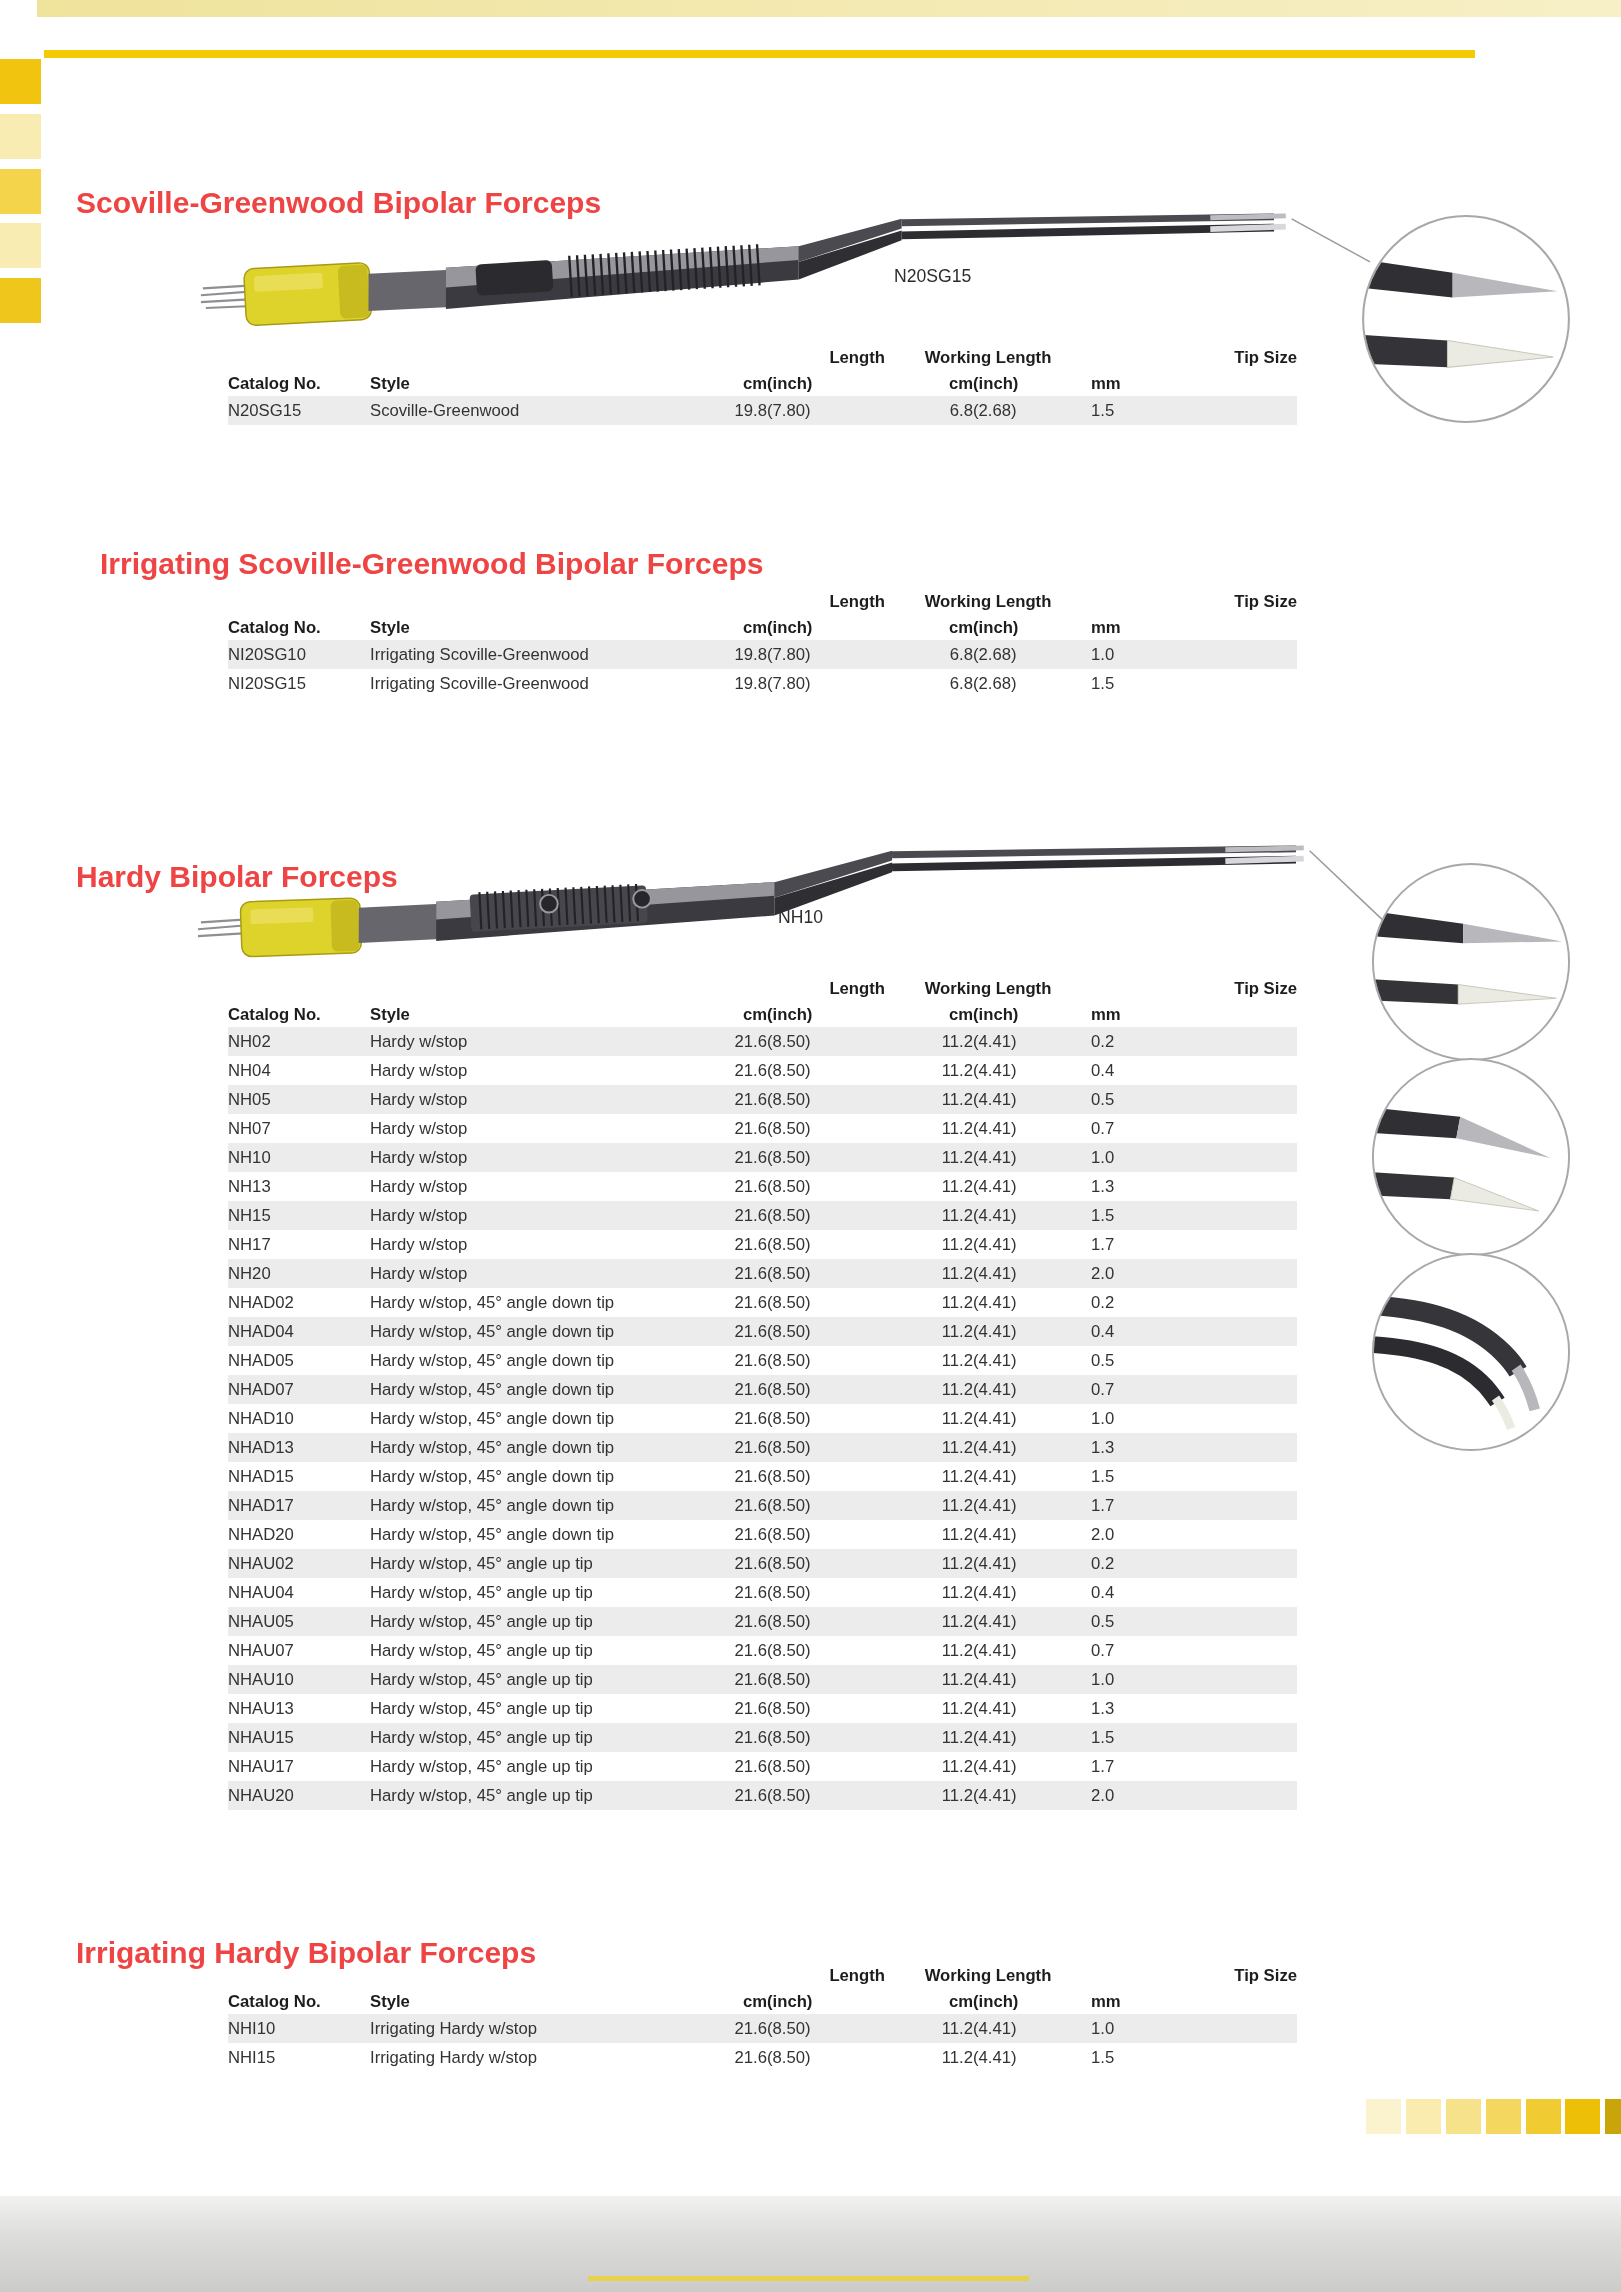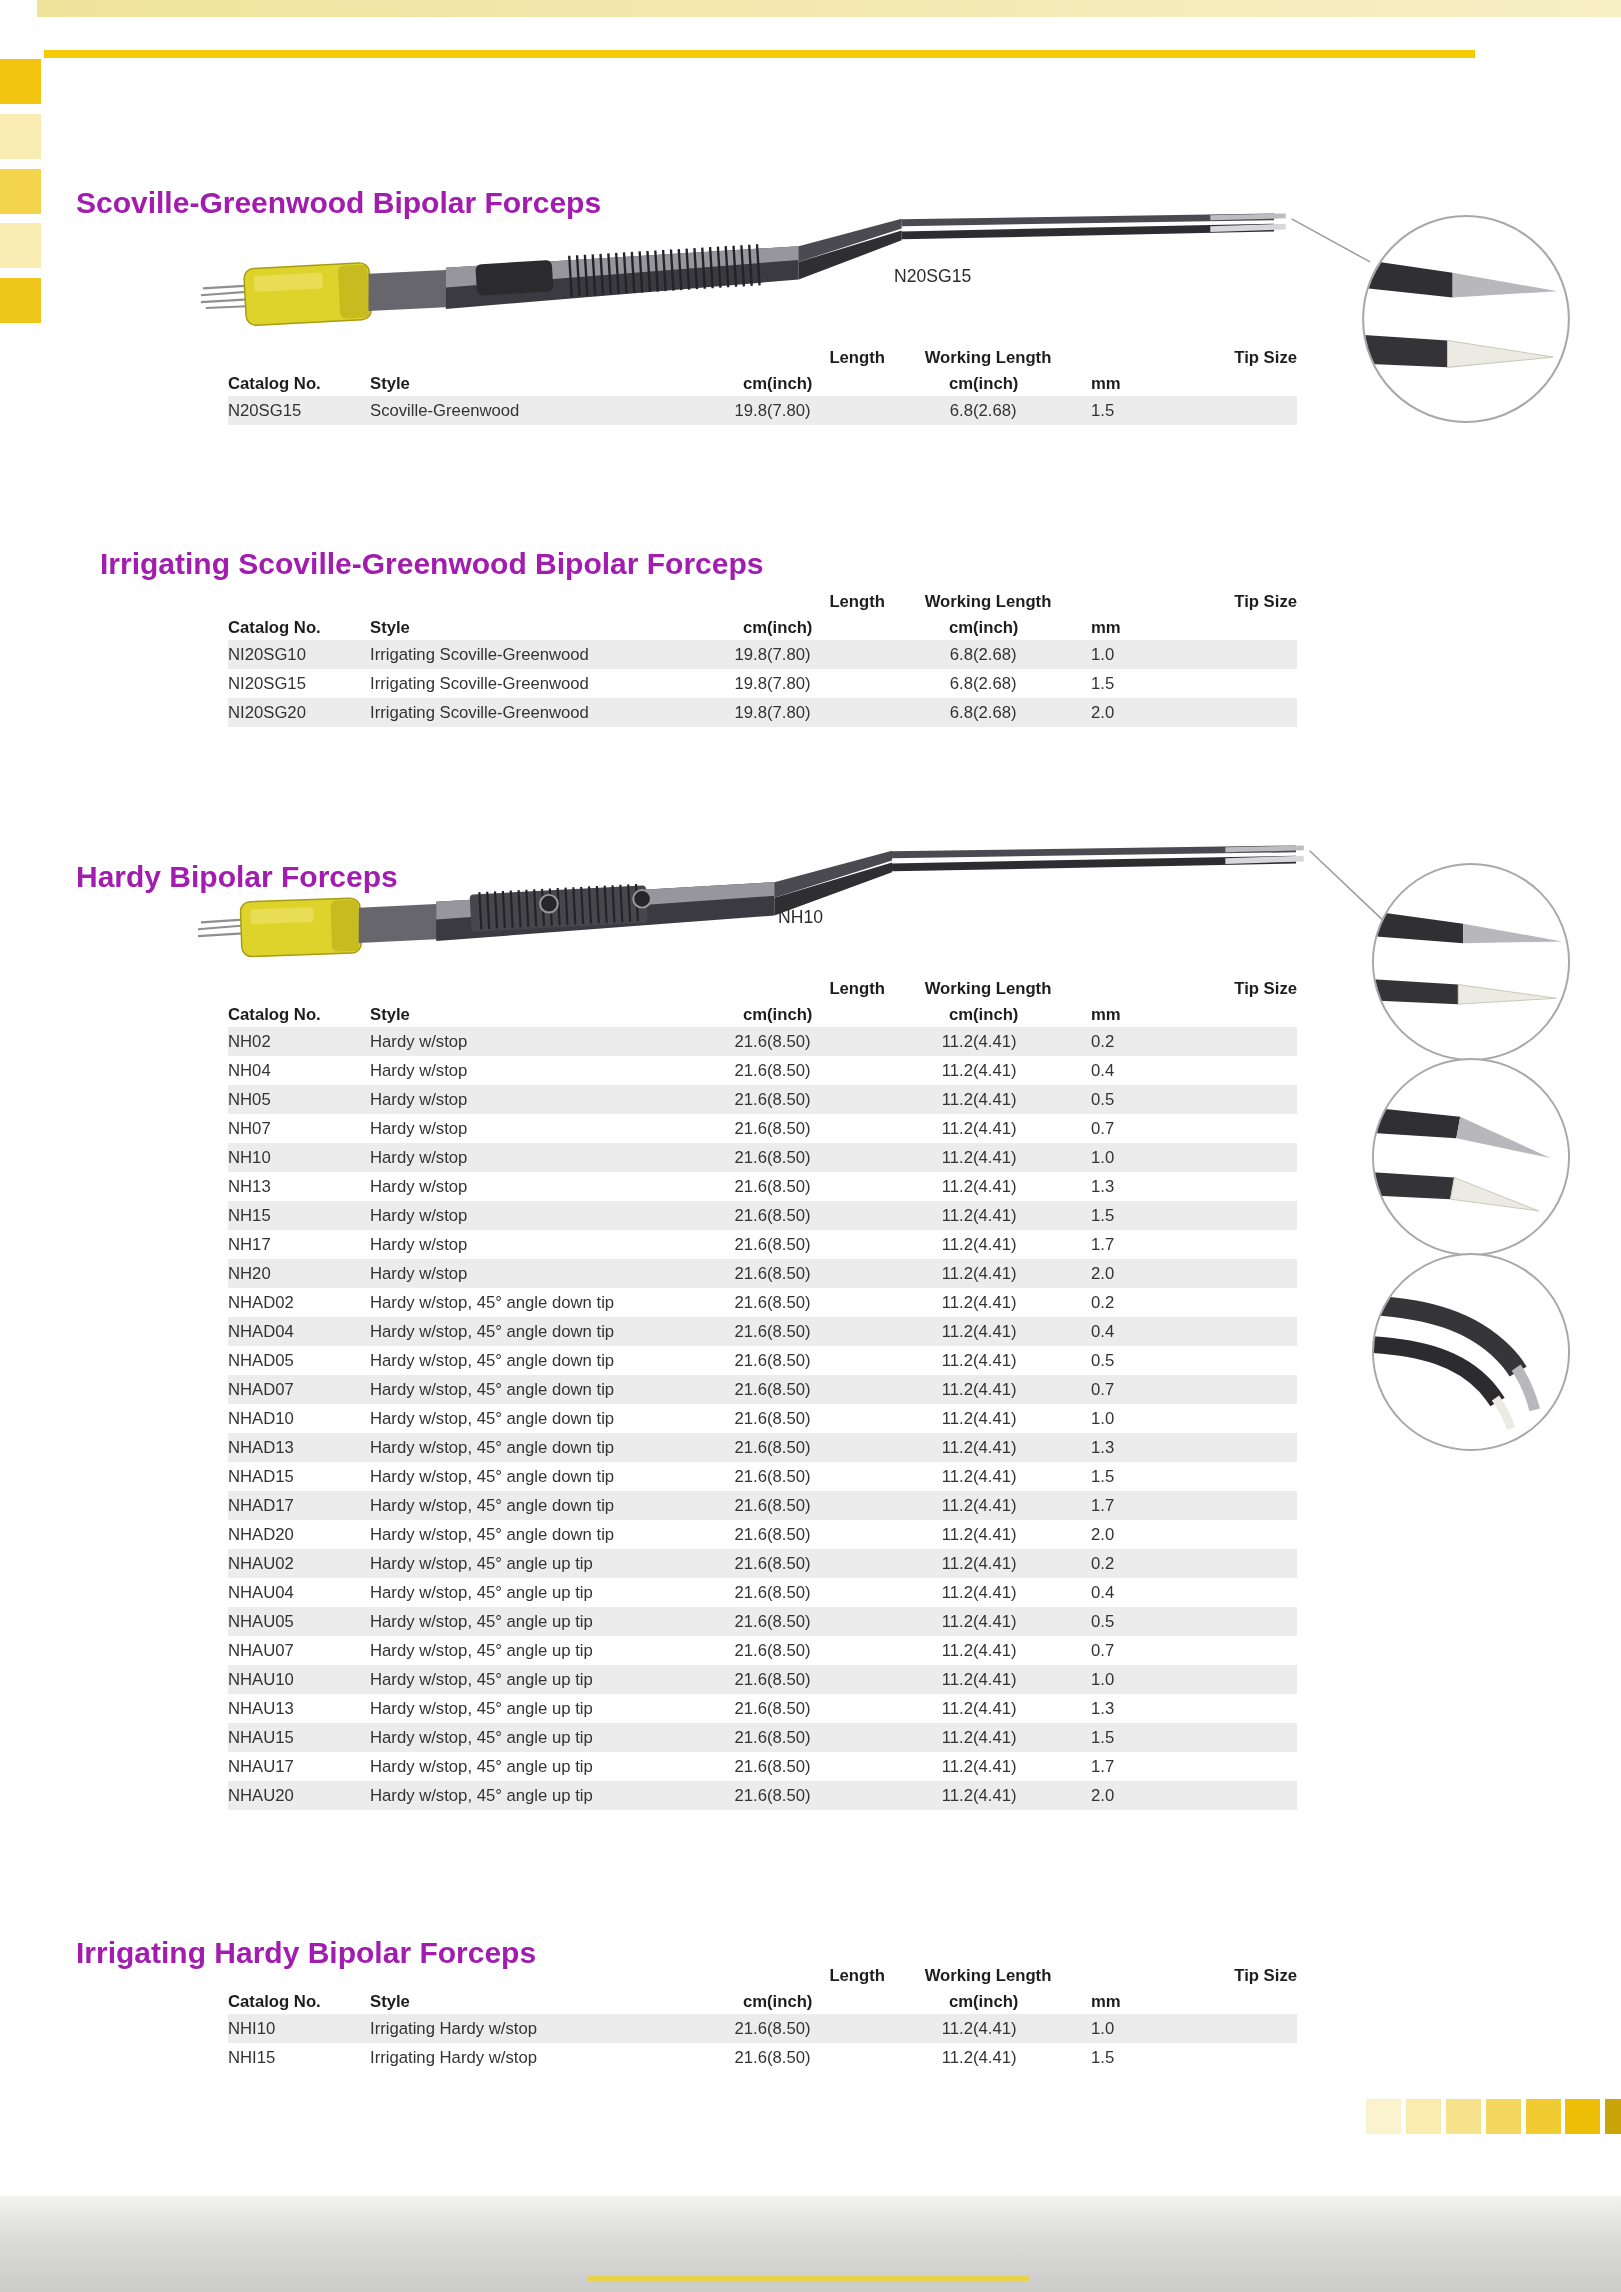--- a/index.html
+++ b/index.html
@@ -12,21 +12,21 @@
     background:linear-gradient(to right,#efe39c,#f7efc6); }
   .top-rule { position:absolute; left:44px; top:50px; width:1431px; height:7.8px; background:#f2cb05; }
   .left-squares { position:absolute; left:0; top:59px; display:flex; flex-direction:column; gap:9.8px; }
   .left-squares .sq { width:41px; height:45px; }
   .bottom-squares { position:absolute; left:1366px; top:2099px; display:flex; flex-direction:row; gap:4.9px; }
   .bottom-squares .sq { width:35px; height:35px; }
   .scan-bottom { position:absolute; left:0; top:2196px; width:1621px; height:97px;
     background:linear-gradient(#f2f2f0 0%, #dddddb 40%, #cbcbc9 100%); }
   .bottom-yellow-line { position:absolute; left:588px; top:2276px; width:441px; height:4.9px; background:#e7d34b; }
   
-  .sec-title { position:absolute; left:76px; font-size:30px; font-weight:bold; color:#a21caf; white-space:nowrap; }
+  .sec-title { position:absolute; left:76px; font-size:30px; font-weight:bold; color:#ef4444; white-space:nowrap; }
   .img-label { position:absolute; font-size:17.6px; color:#2c2c2c; white-space:nowrap; }
   
   table.spec { position:absolute; border-collapse:collapse; table-layout:fixed; width:1068px;
     font-size:16.7px; color:#333; }
   .spec th, .spec td { padding:0; white-space:nowrap; overflow:visible; font-weight:normal; }
   .spec thead th { height:25.5px; line-height:25.5px; font-weight:bold; color:#1d1d1d; }
   .spec tbody td { height:29px; line-height:29px; }
   .spec tbody tr.shaded td { background:#ececec; }
   .col-cat  { text-align:left;  padding-left:10.8px; }
   .col-style{ text-align:left; }
@@ -192,29 +192,20 @@
         </tr>
         <tr>
           <td class="col-cat">NI20SG15</td>
           <td class="col-style">Irrigating Scoville-Greenwood</td>
           <td class="col-cm">19.8</td>
           <td class="col-inch">(7.80)</td>
           <td class="col-cm">6.8</td>
           <td class="col-inch">(2.68)</td>
           <td class="col-mm">1.5</td>
         </tr>
-        <tr class="shaded">
-          <td class="col-cat">NI20SG20</td>
-          <td class="col-style">Irrigating Scoville-Greenwood</td>
-          <td class="col-cm">19.8</td>
-          <td class="col-inch">(7.80)</td>
-          <td class="col-cm">6.8</td>
-          <td class="col-inch">(2.68)</td>
-          <td class="col-mm">2.0</td>
-        </tr>
       </tbody>
   </table>
 
   <div class="sec-title" style="top:860px;">Hardy Bipolar Forceps</div>
 
   <svg class="abs" style="left:147px; top:831px;" width="1245" height="167" viewBox="0 0 1270 170">
     <path d="M52,100 L102,96 M52,107 L102,104 M55,93 L102,90" stroke="#8f8f93" stroke-width="2.2" fill="none"></path>
     <g transform="rotate(-2 160 98)">
       <rect x="96" y="70" width="122" height="56" rx="10" fill="#ded32b" stroke="#a79b12" stroke-width="1.5"></rect>
       <rect x="188" y="72" width="28" height="52" rx="6" fill="#c7bb20"></rect>

